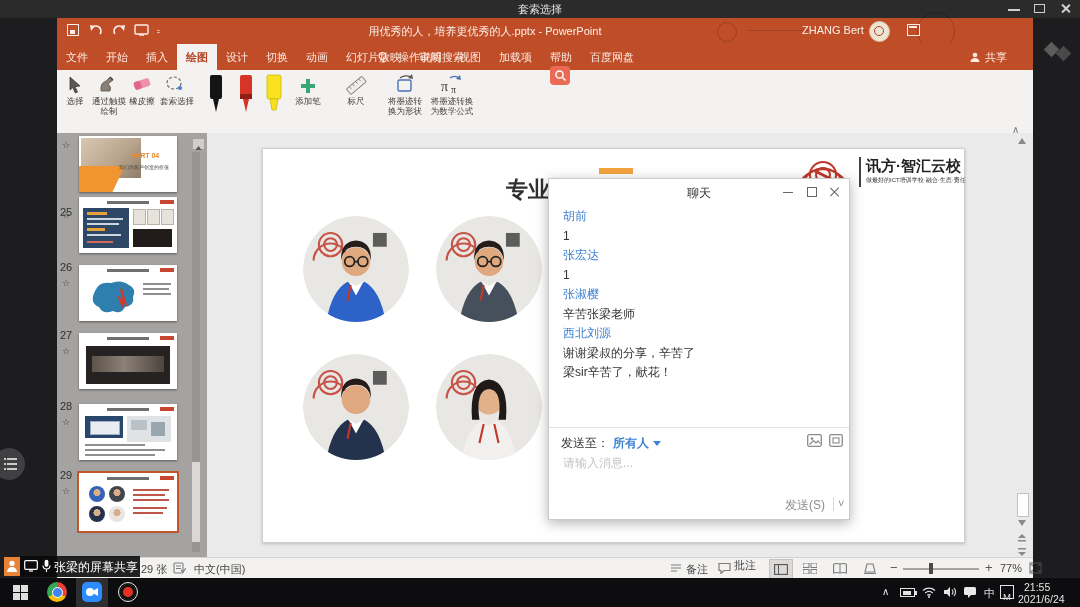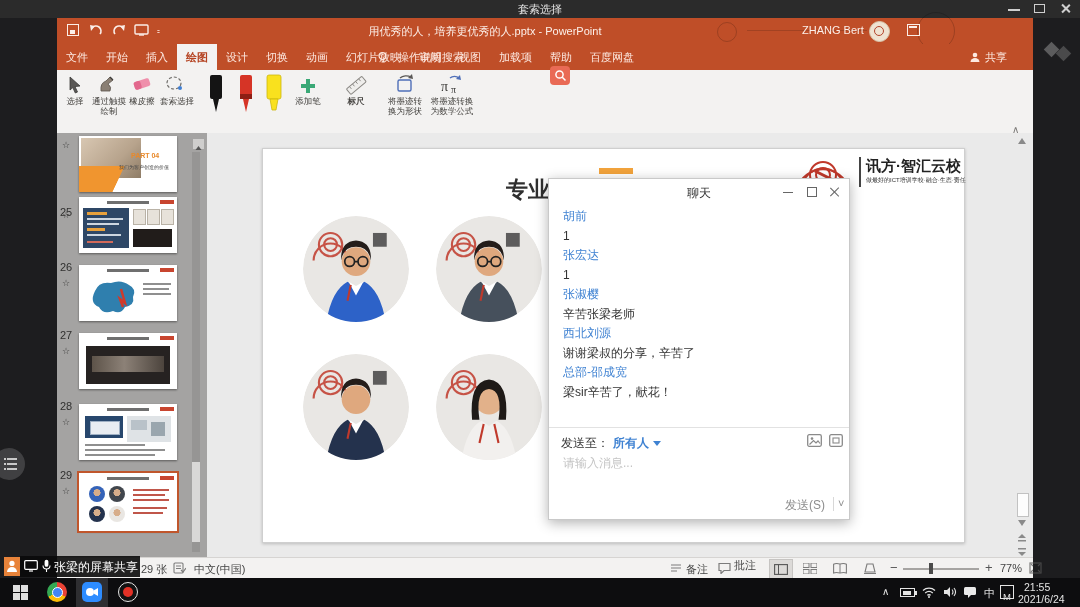--- a/index.html
+++ b/index.html
@@ -196,21 +196,21 @@
     <div class="abs rlabel" style="left:234px;top:26px;width:34px;">添加笔</div>
     <div class="abs rgroup" style="left:150px;width:120px;">笔</div>
     <div class="abs rsep" style="left:277px;"></div>
 
     <svg class="abs" style="left:288px;top:5px;" width="22" height="20" viewBox="0 0 22 20">
         <g transform="rotate(-40 11 10)">
           <rect x="1" y="7" width="20" height="7" rx="1" fill="#efeeec" stroke="#8a8884" stroke-width="1"></rect>
           <path d="M5,7 v3 M9,7 v3 M13,7 v3 M17,7 v3" stroke="#8a8884" stroke-width=".9"></path>
         </g>
       </svg>
-    <div class="abs rlabel" style="left:287px;top:26px;width:24px;font-weight:bold;">标尺</div>
+    <div class="abs rlabel" style="left:287px;top:26px;width:24px;">标尺</div>
     <div class="abs rgroup" style="left:283px;width:32px;">模具</div>
     <div class="abs rsep" style="left:321px;"></div>
 
     <svg class="abs" style="left:337px;top:4px;" width="22" height="20" viewBox="0 0 22 20">
         <rect x="4" y="6" width="13" height="11" rx="1.5" fill="none" stroke="#4f6fb8" stroke-width="1.4"></rect>
         <path d="M6,4 A8,6 0 0 1 17,3" stroke="#5a5856" stroke-width="1.2" fill="none"></path>
         <polygon points="18,0 19,5 14,4" fill="#5a5856"></polygon>
       </svg>
     <div class="abs rlabel" style="left:327px;top:26px;width:42px;">将墨迹转换为形状</div>
     <svg class="abs" style="left:381px;top:4px;" width="26" height="20" viewBox="0 0 26 20">
@@ -433,21 +433,20 @@
     <div class="abs cc cc-close" style="left:281px;"></div>
     <div class="abs msgs">
       <div class="msg-sender txt">胡前</div>
       <div class="msg-text txt">1</div>
       <div class="msg-sender txt">张宏达</div>
       <div class="msg-text txt">1</div>
       <div class="msg-sender txt">张淑樱</div>
       <div class="msg-text txt">辛苦张梁老师</div>
       <div class="msg-sender txt">西北刘源</div>
       <div class="msg-text txt">谢谢梁叔的分享，辛苦了</div>
-      <div class="msg-sender txt">总部-邵成宽</div>
       <div class="msg-text txt">梁sir辛苦了，献花！</div>
     </div>
     <div class="abs" style="left:0;top:248px;width:300px;height:1px;background:#e2e2e2;"></div>
     <div class="abs txt" style="left:12px;top:256px;font-size:12px;color:#333;">发送至：</div>
     <div class="abs txt" style="left:64px;top:256px;font-size:12px;color:#3f82d2;font-weight:bold;">所有人</div>
     <div class="abs" style="left:104px;top:262px;width:0;height:0;border-left:4px solid transparent;border-right:4px solid transparent;border-top:5px solid #3f82d2;"></div>
     <svg class="abs" style="left:258px;top:255px;" width="15" height="13" viewBox="0 0 15 13">
         <rect x=".7" y=".7" width="13.6" height="11.6" rx="1.5" fill="none" stroke="#8a8a8a" stroke-width="1.3"></rect>
         <circle cx="5" cy="4.6" r="1.3" fill="#8a8a8a"></circle>
         <path d="M2.5,10.5 L6.5,6.5 L9,9 L11,7 L13,9.5" stroke="#8a8a8a" stroke-width="1.2" fill="none"></path>

